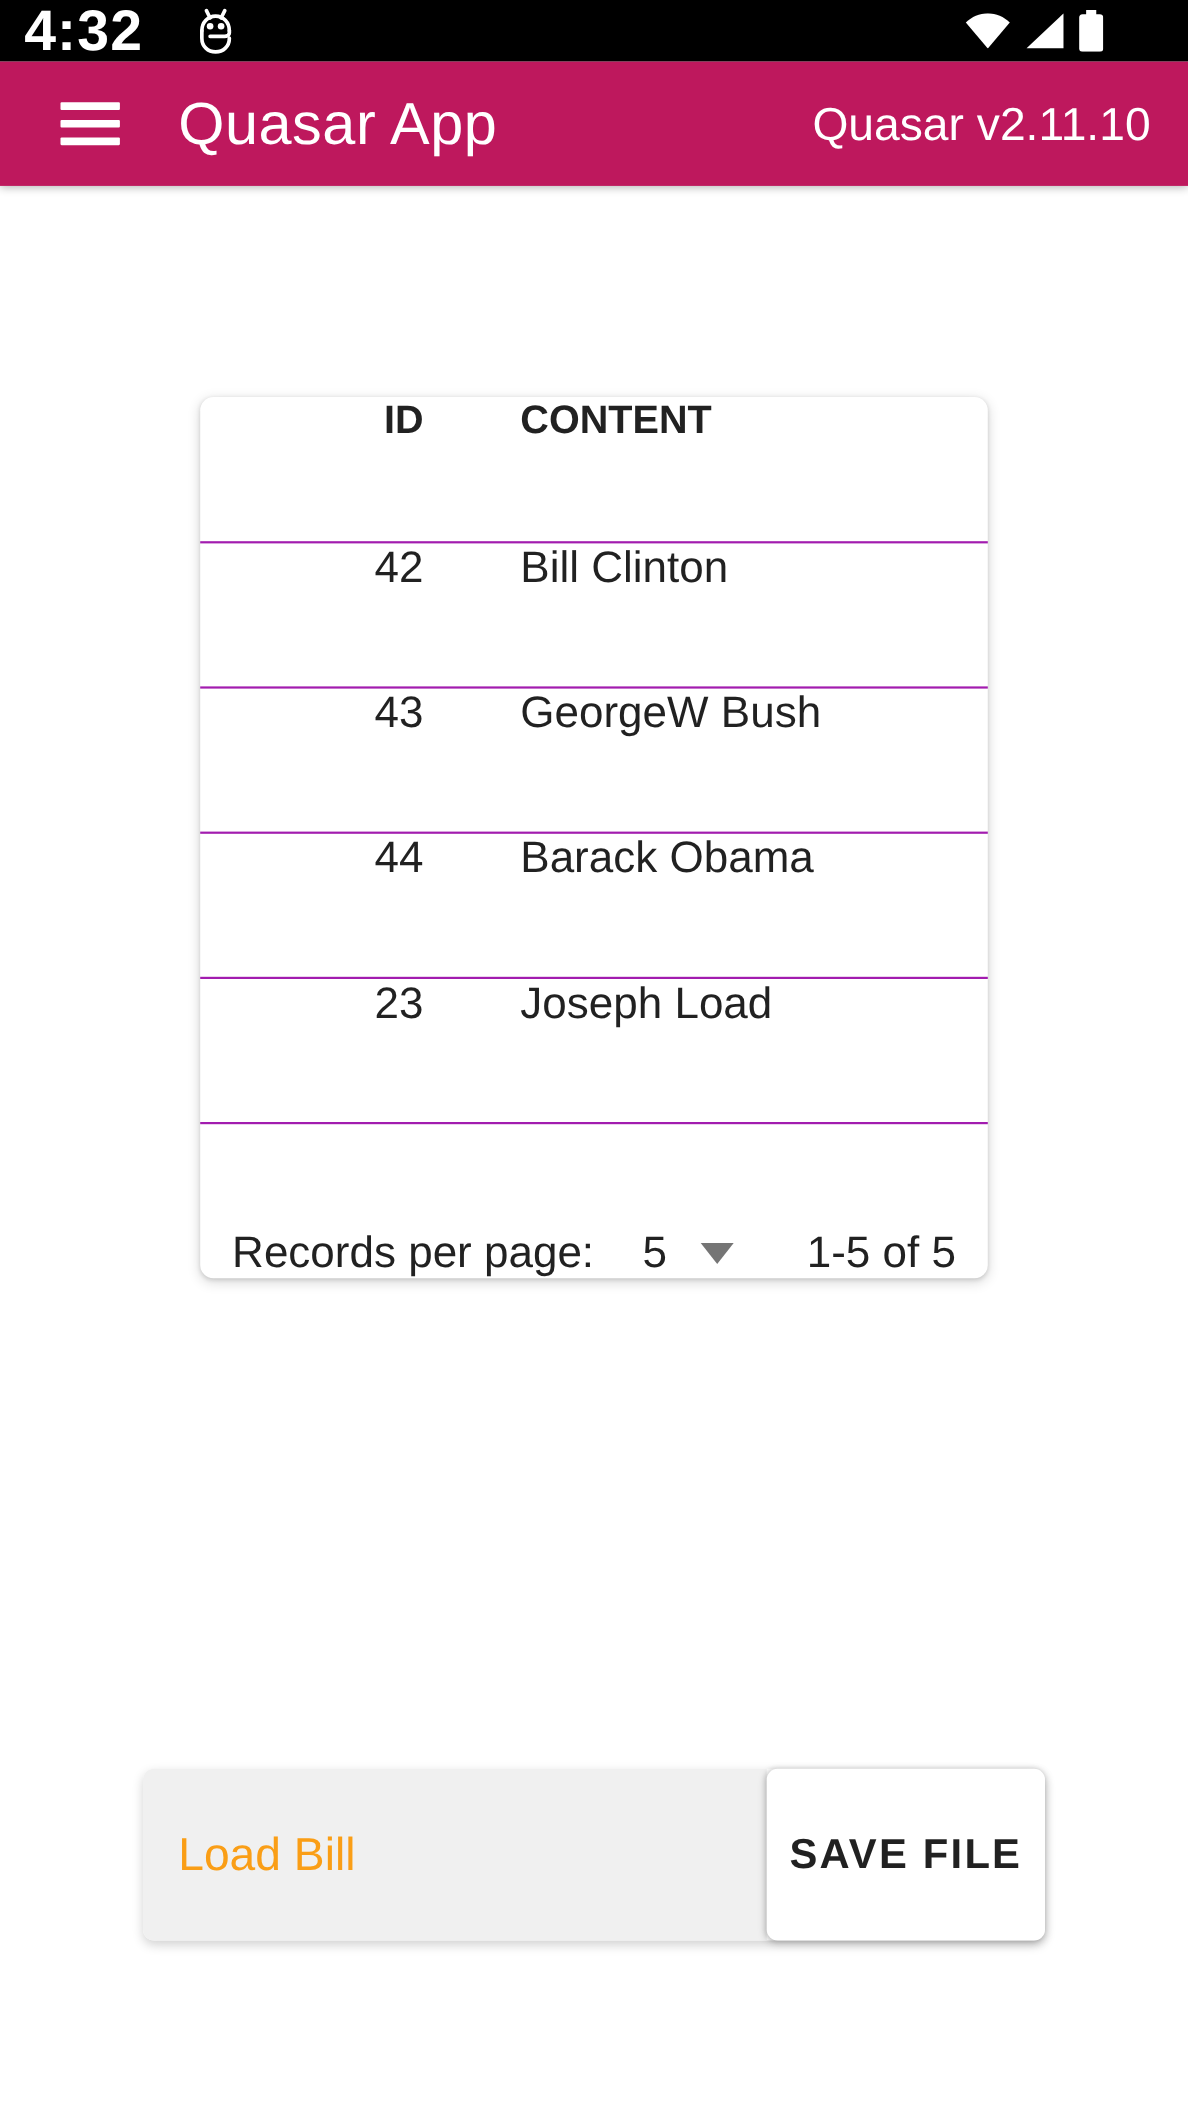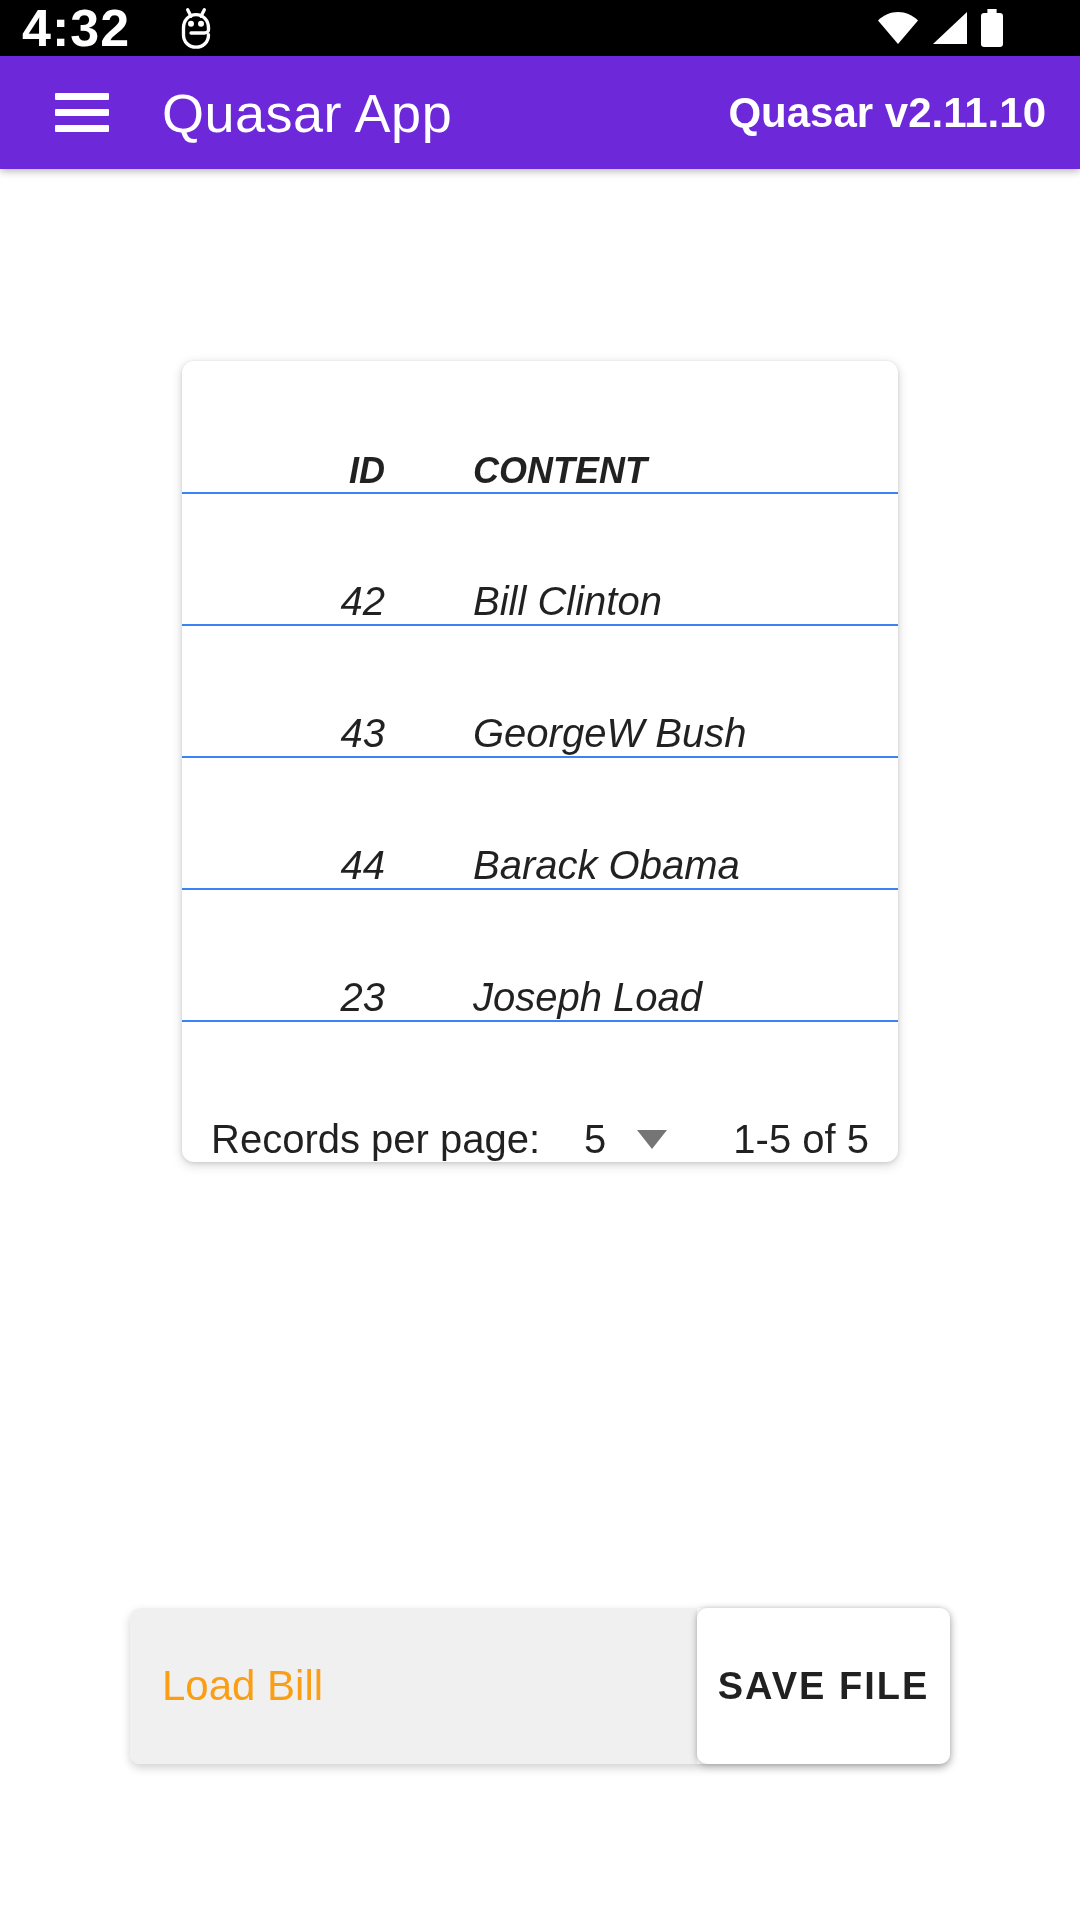--- a/index.html
+++ b/index.html
@@ -30,21 +30,21 @@
     margin-left: auto;
     margin-right: 77px;
     display: flex;
     align-items: center;
     gap: 14px;
   }
 
   
   .app-bar {
     height: 113px;
-    background: #6d28d9;
+    background: #be185d;
     display: flex;
     align-items: center;
     padding: 0 34px;
     color: #ffffff;
     box-shadow: 0 2px 8px rgba(0,0,0,0.30);
     position: relative;
     z-index: 5;
   }
   .menu-btn {
     width: 72px; height: 72px;
@@ -57,39 +57,38 @@
   .menu-btn .bar { width: 54px; height: 7px; background: #ffffff; border-radius: 1px; }
   .app-title {
     font-size: 54px;
     font-weight: 400;
     margin-left: 44px;
     letter-spacing: 0.5px;
   }
   .app-version {
     margin-left: auto;
     font-size: 42px;
-    font-weight: 700;
+    font-weight: 400;
   }
 
   
   .content { padding-top: 192px; }
   .table-card {
     width: 716px;
     margin: 0 auto;
     background: #ffffff;
     border-radius: 12px;
     box-shadow: 0 3px 12px rgba(0,0,0,0.16), 0 1px 4px rgba(0,0,0,0.12);
     color: rgba(0,0,0,0.87);
   }
   .t-row {
     display: flex;
-    align-items: flex-end;
+    align-items: flex-start;
     height: 132px;
-    border-bottom: 2px solid #3b82f6;
-    font-style: italic;
+    border-bottom: 2px solid #a21caf;
   }
   .t-row.header { height: 133px; font-weight: 700; font-size: 36px; }
   .t-row .cell-id {
     width: 203px;
     text-align: right;
     flex: none;
   }
   .t-row .cell-content {
     margin-left: 88px;
     text-align: left;

